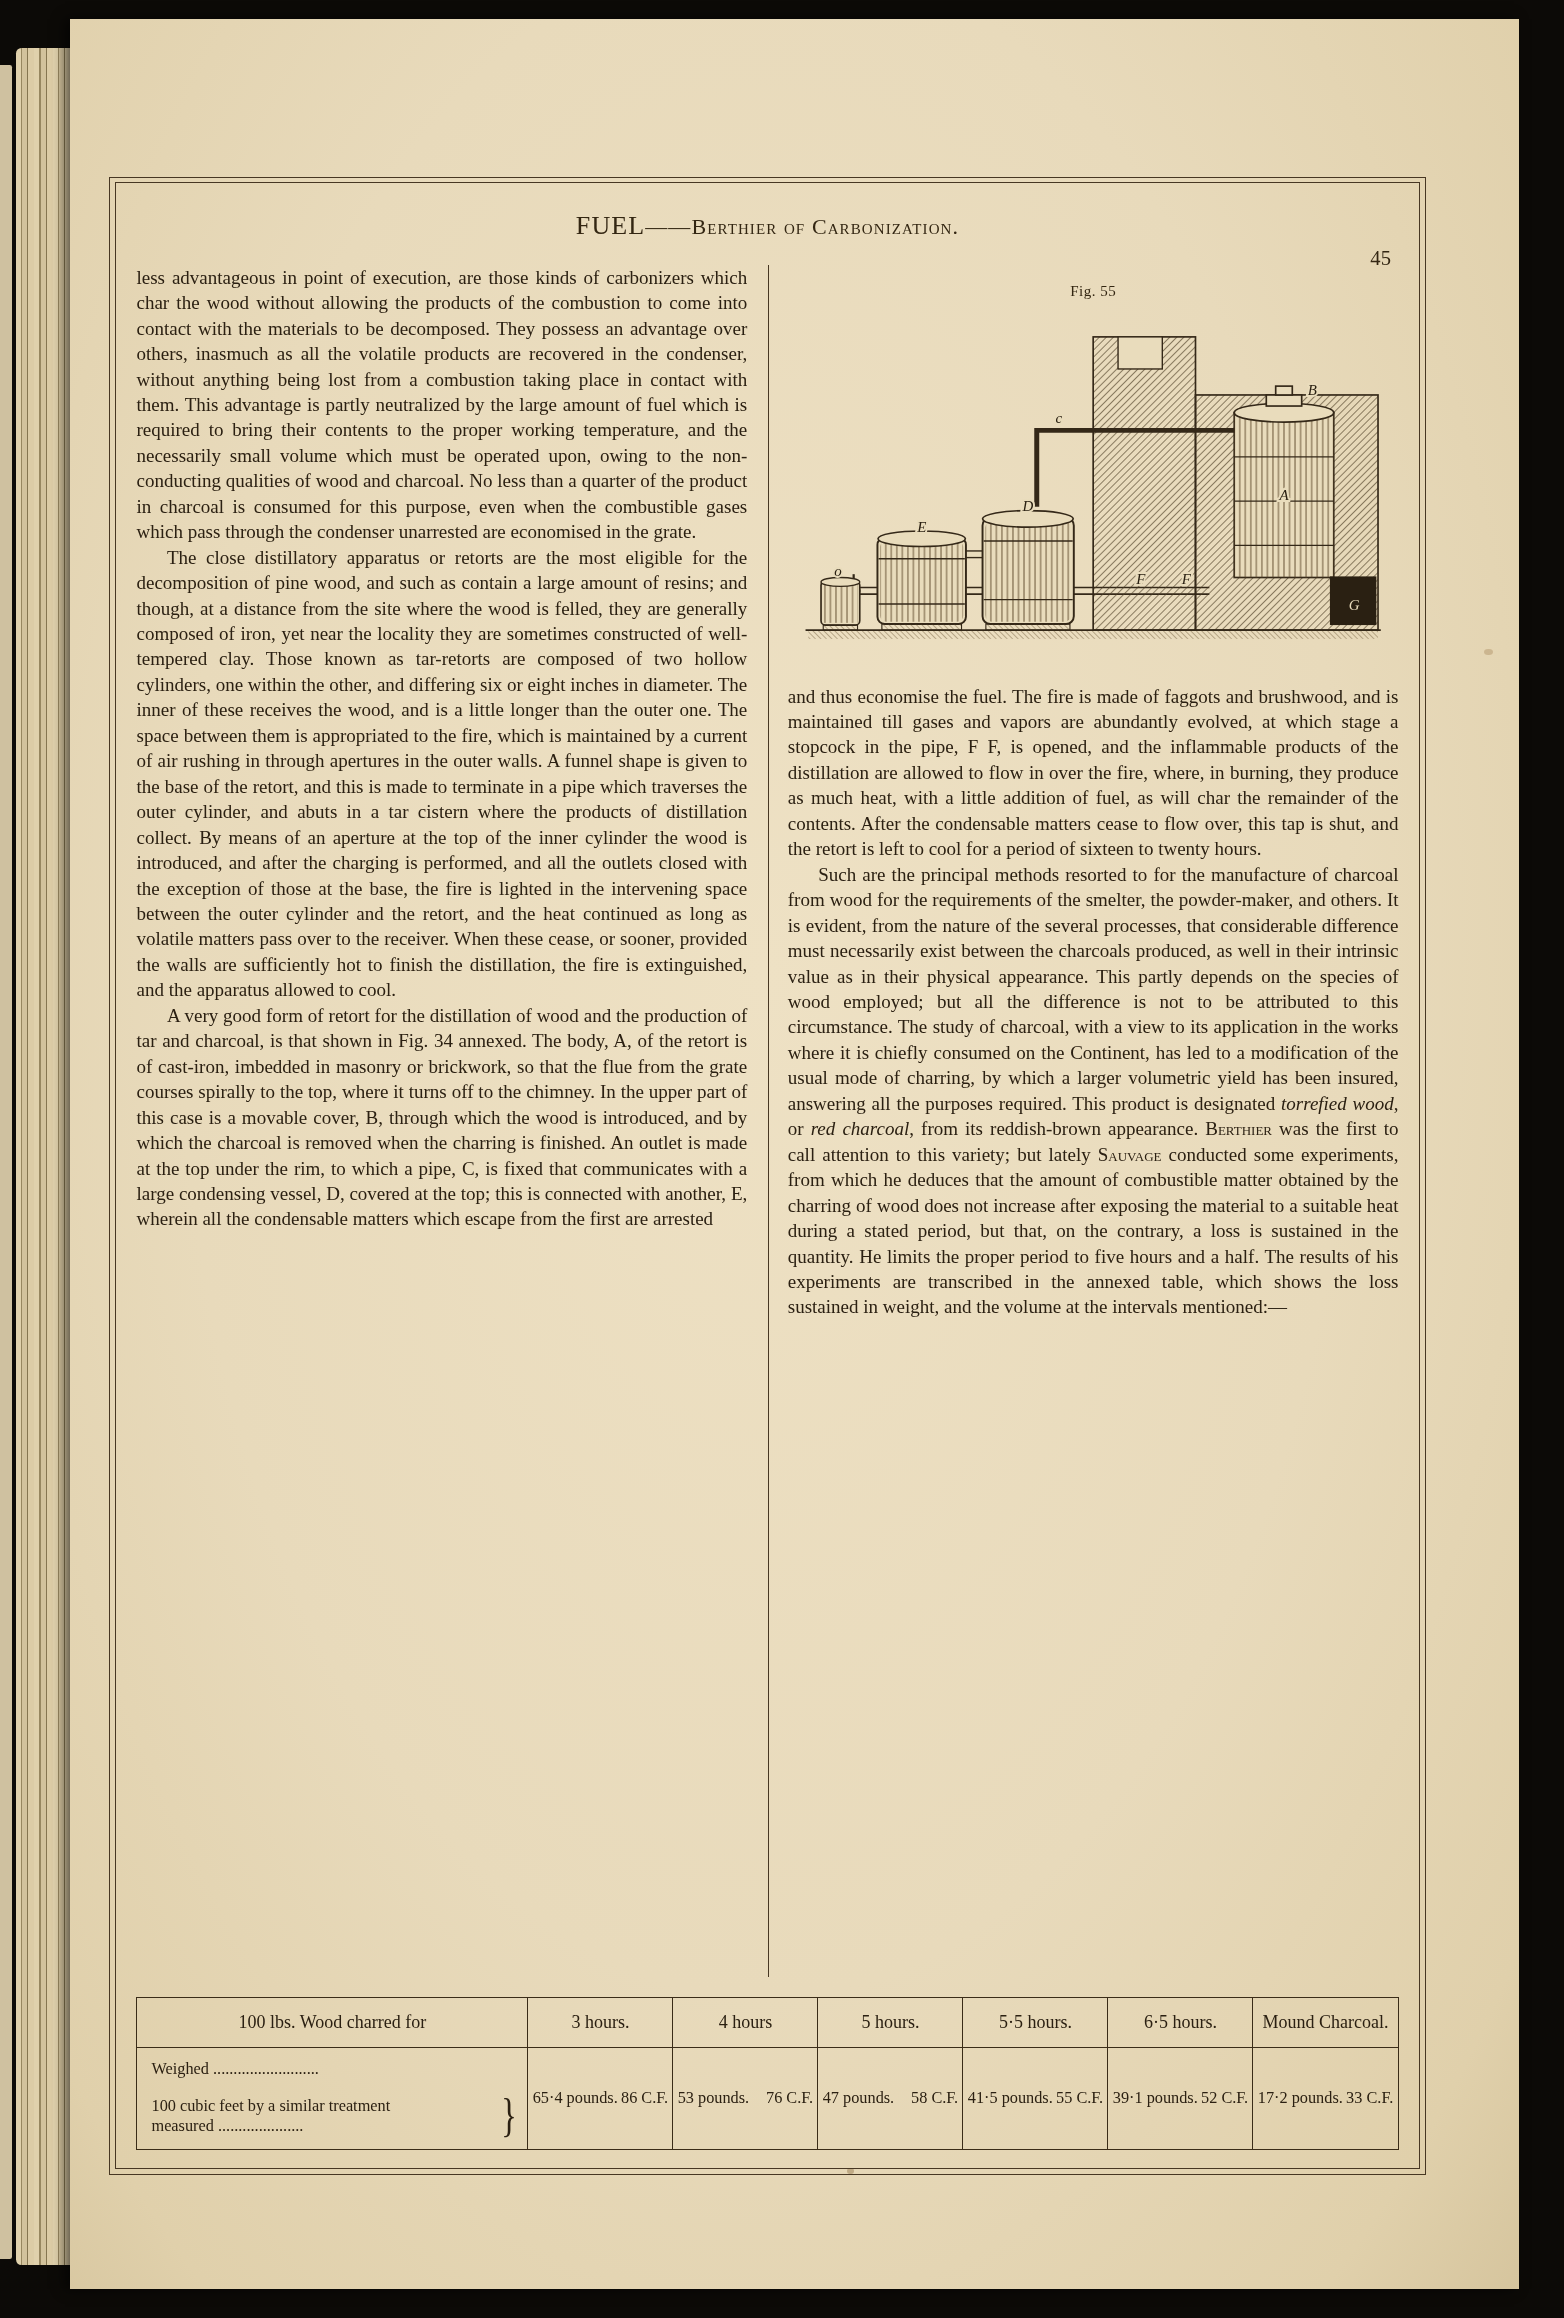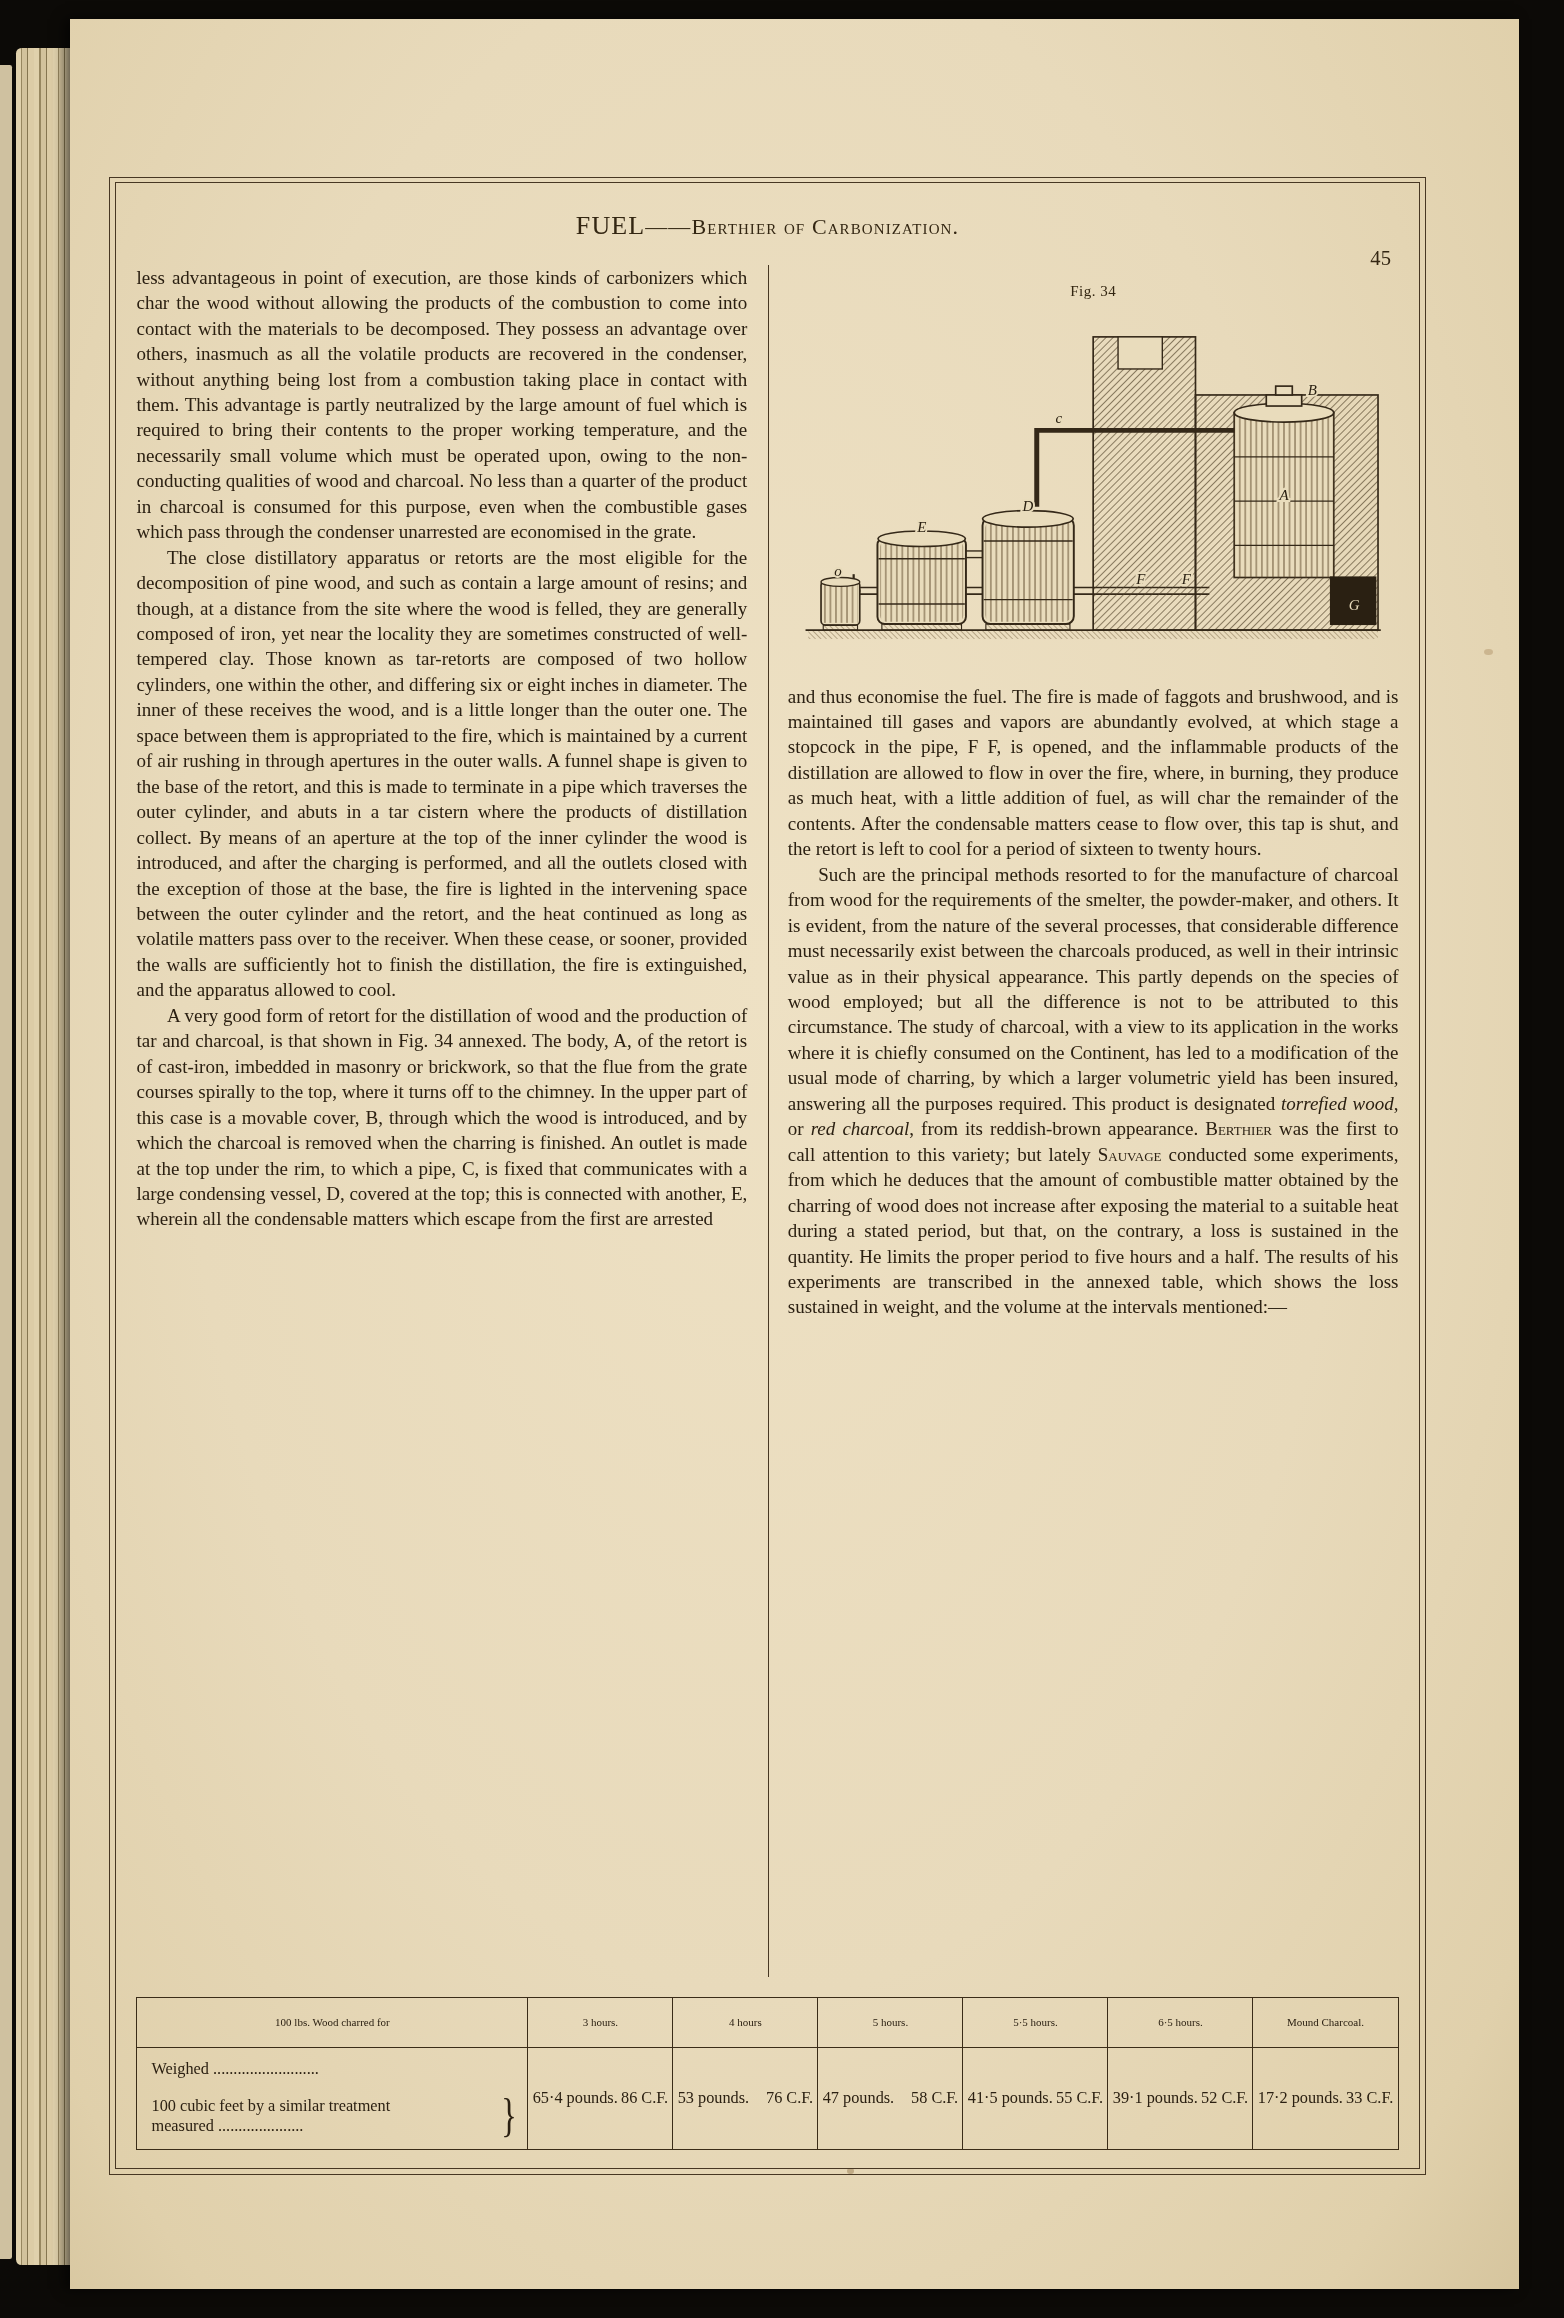--- a/index.html
+++ b/index.html
@@ -71,21 +71,21 @@
   .fig svg { width: 96%; height: auto; display: inline-block; }
   .flbl { font: italic 27px "Liberation Serif", serif; fill: #2a2012; stroke: #e9dcbc; stroke-width: 7px; paint-order: stroke; }
   .flbl-light { font: italic 27px "Liberation Serif", serif; fill: #e9dcbc; }
 
   
   .datatable { margin-top: auto; padding-top: 19.6px; flex: 0 0 auto; }
   table.tbl { width: 100%; border-collapse: collapse; border: 1.6px solid #3a2c18; color: #2b2012; table-layout: fixed; }
   .tbl col.w0 { width: 31%; }
   .tbl col.wv { width: 11.5%; }
   .tbl th, .tbl td { border: 1.1px solid #3a2c18; }
-  .tbl th { font-weight: normal; font-size: 11px; padding: 5.4px 4.3px; text-align: center; vertical-align: middle; height: 50px; }
+  .tbl th { font-weight: normal; font-size: 18px; padding: 5.4px 4.3px; text-align: center; vertical-align: middle; height: 50px; }
   .tbl td { font-size: 16.3px; padding: 7.6px 4.3px; vertical-align: middle; height: 102px; text-align: center; }
   td.c0 { text-align: left; padding-left: 14px; padding-right: 7.6px; }
   .lbl-top { margin-bottom: 16px; white-space: nowrap; overflow: hidden; }
   .bracerow { display: flex; align-items: center; }
   .lbl2 { flex: 1 1 auto; min-width: 0; }
   .lbl2 > div { white-space: nowrap; overflow: hidden; }
   .brace { flex: 0 0 auto; font-size: 46px; line-height: .9; transform: scaleX(.7); color: #2b2012; }
   .val { display: flex; flex-direction: row; justify-content: space-between; align-items: center; height: 72px; padding: 2.2px 0; }
 </style>
 </head>
@@ -113,21 +113,21 @@
         <div class="columns">
           <div class="col col-left" id="col-left">
               <p class="para"><span>less advantageous in point of execution, are those kinds of carbonizers which char the wood without allowing the products of the combustion to come into contact with the materials to be decomposed.  They possess an advantage over others, inasmuch as all the volatile products are recovered in the condenser, without anything being lost from a combustion taking place in contact with them.  This advantage is partly neutralized by the large amount of fuel which is required to bring their contents to the proper working temperature, and the necessarily small volume which must be operated upon, owing to the non-conducting qualities of wood and charcoal.  No less than a quarter of the product in charcoal is consumed for this purpose, even when the combustible gases which pass through the condenser unarrested are economised in the grate.</span></p>
               <p class="para indent"><span>The close distillatory apparatus or retorts are the most eligible for the decomposition of pine wood, and such as contain a large amount of resins; and though, at a distance from the site where the wood is felled, they are generally composed of iron, yet near the locality they are sometimes constructed of well-tempered clay. Those known as tar-retorts are composed of two hollow cylinders, one within the other, and differing six or eight inches in diameter.  The inner of these receives the wood, and is a little longer than the outer one.  The space between them is appropriated to the fire, which is maintained by a current of air rushing in through apertures in the outer walls.  A funnel shape is given to the base of the retort, and this is made to terminate in a pipe which traverses the outer cylinder, and abuts in a tar cistern where the products of distillation collect.  By means of an aperture at the top of the inner cylinder the wood is introduced, and after the charging is performed, and all the outlets closed with the exception of those at the base, the fire is lighted in the intervening space between the outer cylinder and the retort, and the heat continued as long as volatile matters pass over to the receiver.  When these cease, or sooner, provided the walls are sufficiently hot to finish the distillation, the fire is extinguished, and the apparatus allowed to cool.</span></p>
               <p class="para indent"><span>A very good form of retort for the distillation of wood and the production of tar and charcoal, is that shown in Fig. 34 annexed.  The body, A, of the retort is of cast-iron, imbedded in masonry or brickwork, so that the flue from the grate courses spirally to the top, where it turns off to the chimney.  In the upper part of this case is a movable cover, B, through which the wood is introduced, and by which the charcoal is removed when the charring is finished.  An outlet is made at the top under the rim, to which a pipe, C, is fixed that communicates with a large condensing vessel, D, covered at the top; this is connected with another, E, wherein all the condensable matters which escape from the first are arrested</span></p>
             </div>
 
           <div class="col col-right">
 
             <figure class="fig">
-              <figcaption class="figcap">Fig. 34</figcaption>
+              <figcaption class="figcap">Fig. 55</figcaption>
               <svg viewBox="0 0 1060 640" xmlns="http://www.w3.org/2000/svg" style="font-size:35px">
                 <defs>
                   <pattern id="hA" width="9" height="9" patternUnits="userSpaceOnUse" patternTransform="rotate(45)">
                     <line x1="0" y1="0" x2="0" y2="9" stroke="#4a3a22" stroke-width="2.2"></line>
                   </pattern>
                   <pattern id="hB" width="7" height="7" patternUnits="userSpaceOnUse" patternTransform="rotate(-45)">
                     <line x1="0" y1="0" x2="0" y2="7" stroke="#6b5636" stroke-width="1.5"></line>
                   </pattern>
                   <pattern id="vl" width="10" height="10" patternUnits="userSpaceOnUse">
                     <line x1="5" y1="0" x2="5" y2="10" stroke="#5a4528" stroke-width="1.6"></line>

